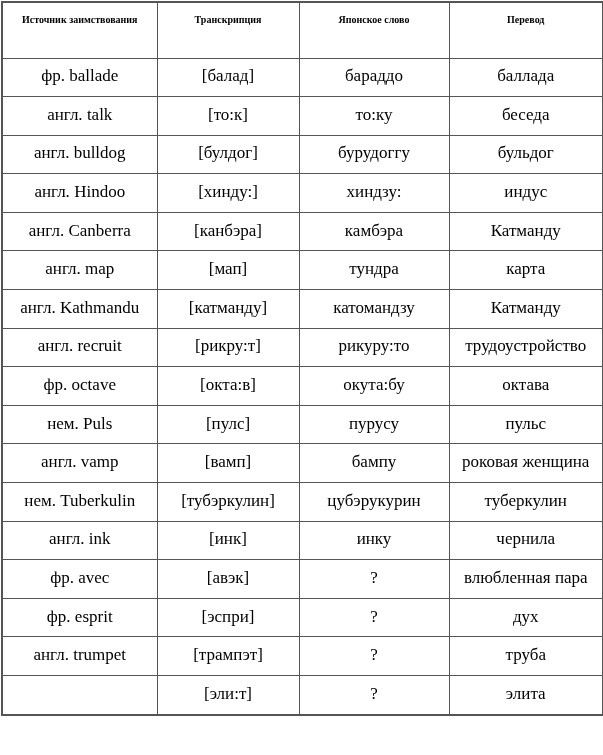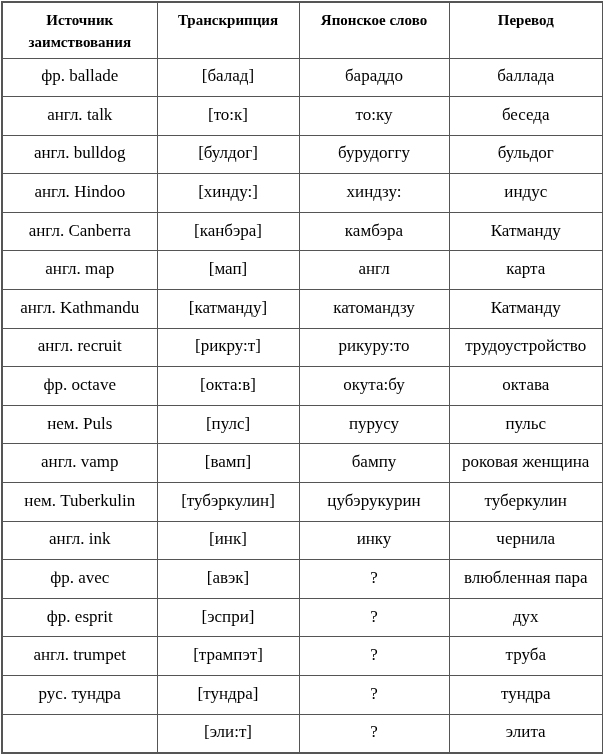--- a/index.html
+++ b/index.html
@@ -28,21 +28,21 @@
     table.loan-table th,
     table.loan-table td {
       border: 1px solid #555555;
       text-align: center;
       padding: 0 2px;
       overflow: hidden;
       white-space: nowrap;
     }
     table.loan-table th {
       font-weight: bold;
-      font-size: 15px;
+      font-size: 10px;
       line-height: 22px;
       height: 56px;
       vertical-align: top;
       padding-top: 6px;
       box-sizing: border-box;
       white-space: normal;
     }
     table.loan-table td {
       font-size: 17px;
       height: 35.6px;
@@ -101,21 +101,21 @@
   <tr>
     <td><span>англ.</span> <span class="it">Canberra</span></td>
     <td>[канбэра]</td>
     <td class="it">камбэра</td>
     <td>Катманду</td>
   </tr>
 
   <tr>
     <td><span>англ.</span> <span class="it">map</span></td>
     <td>[мап]</td>
-    <td class="it">англ</td>
+    <td class="it">тундра</td>
     <td>карта</td>
   </tr>
 
   <tr>
     <td><span>англ.</span> <span class="it">Kathmandu</span></td>
     <td>[катманду]</td>
     <td class="it">катомандзу</td>
     <td>Катманду</td>
   </tr>
 
@@ -176,26 +176,20 @@
     <td>дух</td>
   </tr>
 
   <tr>
     <td><span>англ.</span> <span class="it">trumpet</span></td>
     <td>[трампэт]</td>
     <td class="it">?</td>
     <td>труба</td>
   </tr>
 
-  <tr>
-    <td><span>рус.</span> <span class="it">тундра</span></td>
-    <td>[тундра]</td>
-    <td class="it">?</td>
-    <td>тундра</td>
-  </tr>
 
   <tr>
     <td> </td>
     <td>[эли:т]</td>
     <td class="it">?</td>
     <td>элита</td>
   </tr>
 </tbody>
 </table>
 

